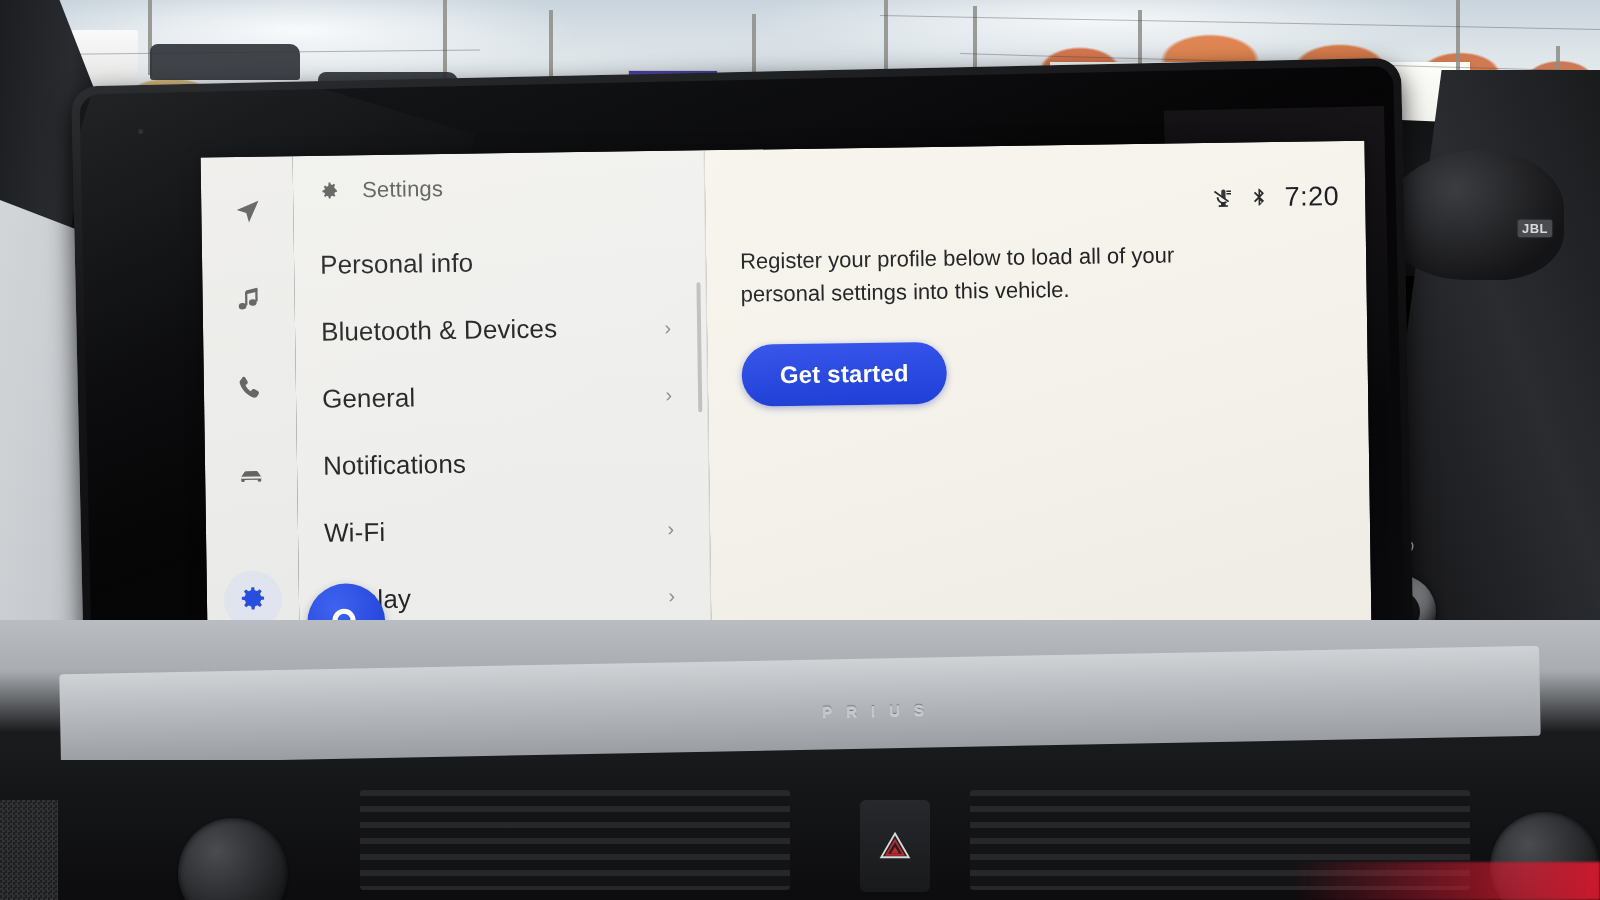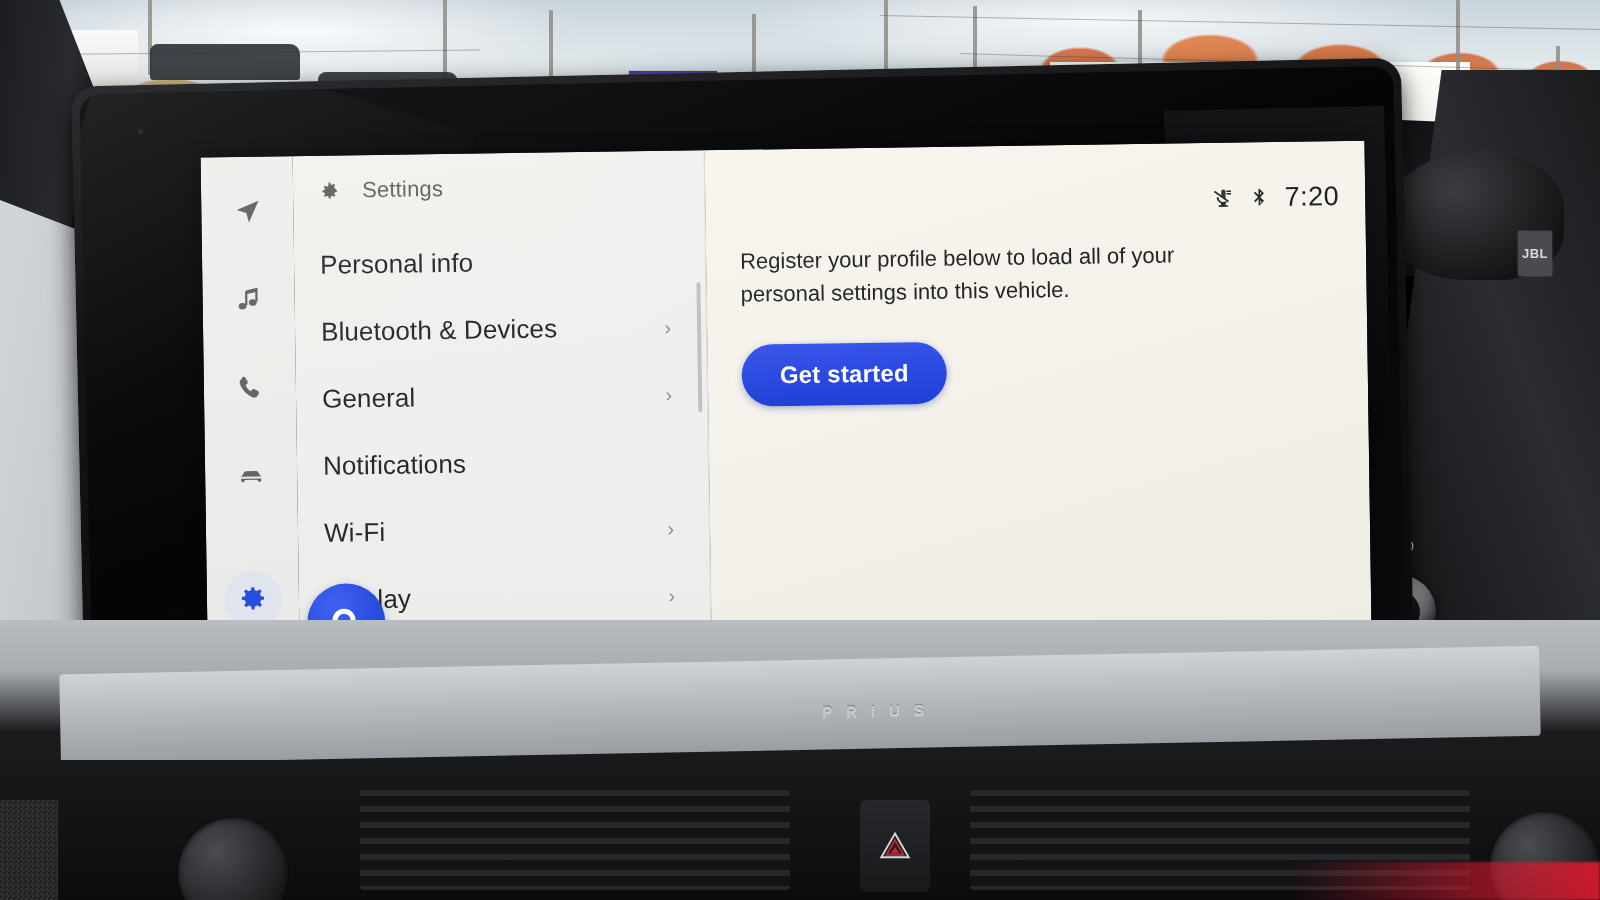--- a/index.html
+++ b/index.html
@@ -139,23 +139,23 @@
     position:absolute; right:0; top:70px; width:240px; height:620px;
     background:linear-gradient(250deg,#1a1b1d 0%,#2b2c30 40%,#101012 100%);
     clip-path:polygon(34% 0, 100% 0, 100% 100%, 0 100%);
   }
   .speaker-hump {
     position:absolute; right:36px; top:150px; width:180px; height:130px;
     background:radial-gradient(ellipse at 40% 30%,#3c3d41,#141416 75%);
     border-radius:60% 50% 40% 50%;
   }
   .jbl-logo {
-    position:absolute; right:48px; top:231px;
+    position:absolute; right:48px; top:220px;
     font-size:13px; font-weight:700; color:#d8d9da; letter-spacing:.5px;
-    background:#4a4b4e; padding:15px 4px; border-radius:2px;
+    background:#4a4b4e; padding:1px 4px; border-radius:2px;
     box-shadow:0 0 2px rgba(255,255,255,.3);
     margin-left:16px;
   }
   .vol-label {
     position:absolute; left:1360px; top:538px;
     color:#c9cacc; font-size:15px; letter-spacing:1px; font-weight:600;
     display:flex; align-items:center; gap:5px;
   }
   .vol-knob {
     position:absolute; left:1362px; top:575px; width:74px; height:74px;

